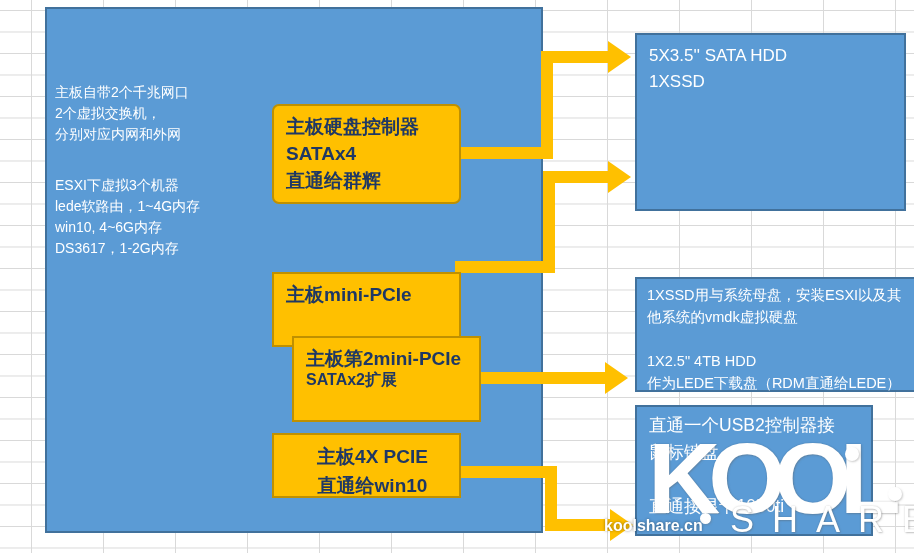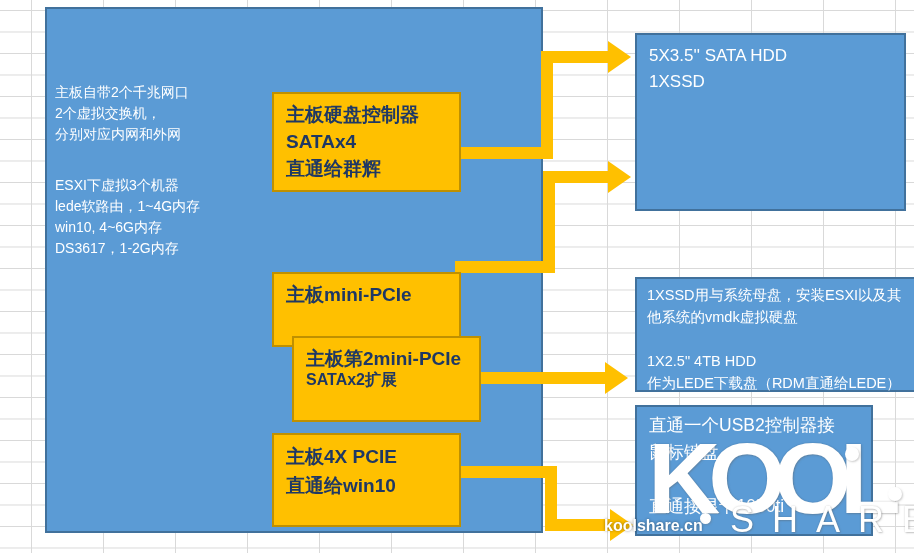--- a/index.html
+++ b/index.html
@@ -16,25 +16,25 @@
   .box{position:absolute;box-sizing:border-box;white-space:nowrap;}
   .blue{background:#5b9bd5;border:2px solid #41719c;color:#ffffff;}
   .orange{background:#ffc000;border:2px solid #bf9000;color:#1f3864;}
   .bigbox{left:13px;top:7px;width:498px;height:526px;z-index:1;margin-left:32px;}
   .lp-text{position:absolute;left:8px;top:73px;font-size:14px;line-height:21px;}
   .lp-line{min-height:21px;}
   .lp-gap{margin-top:30px;}
 
   
   .obox{left:272px;width:189px;z-index:3;padding:7px 0 0 12px;font-size:19px;line-height:27px;font-weight:bold;}
-  .ob1{top:92px;height:100px;}
+  .ob1{top:104px;height:100px;border-radius:7px;}
   .ob2{top:229px;height:75px;line-height:28px;margin-top:43px;}
   .ob3{top:336px;height:86px;margin-left:20px;}
   .ob3 .small{font-size:16px;line-height:16px;font-weight:bold;}
-  .ob4{top:433px;height:94px;line-height:29px;}
+  .ob4{top:433px;height:65px;line-height:29px;text-align:center;}
 
   
   .rb{z-index:2;}
   .rb1{left:635px;top:33px;width:271px;height:178px;padding:8px 0 0 12px;font-size:17px;line-height:26px;}
   .rb2{left:635px;top:277px;width:285px;height:115px;padding:5px 0 0 10px;font-size:14.5px;line-height:22px;}
   .rb2 .line{min-height:22px;}
   .rb3{left:635px;top:405px;width:238px;height:131px;padding:5px 0 0 12px;font-size:17.5px;line-height:27px;}
   .rb3 .line{min-height:27px;}
   .rb1 .line{min-height:26px;}
 

